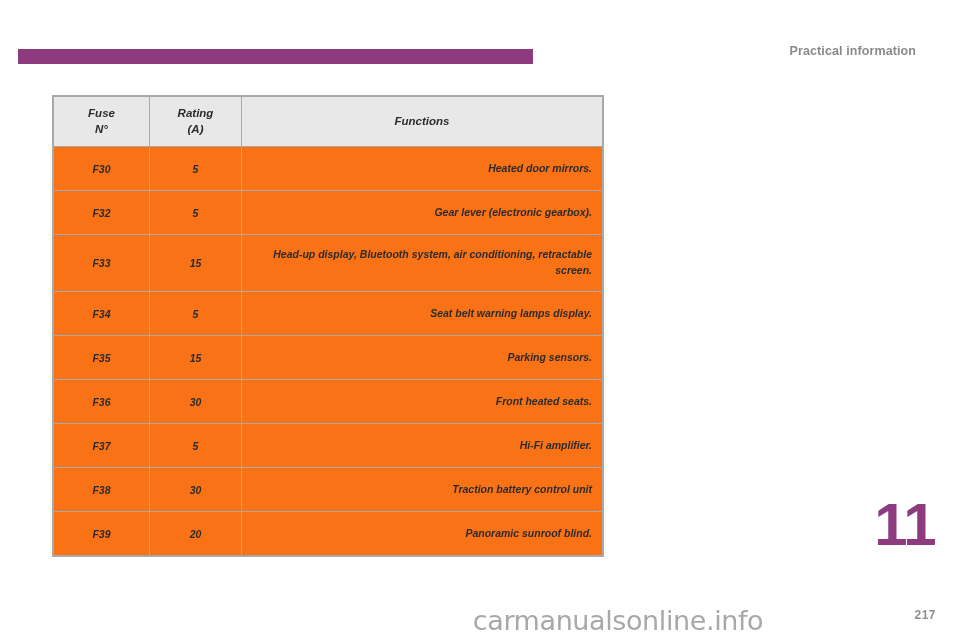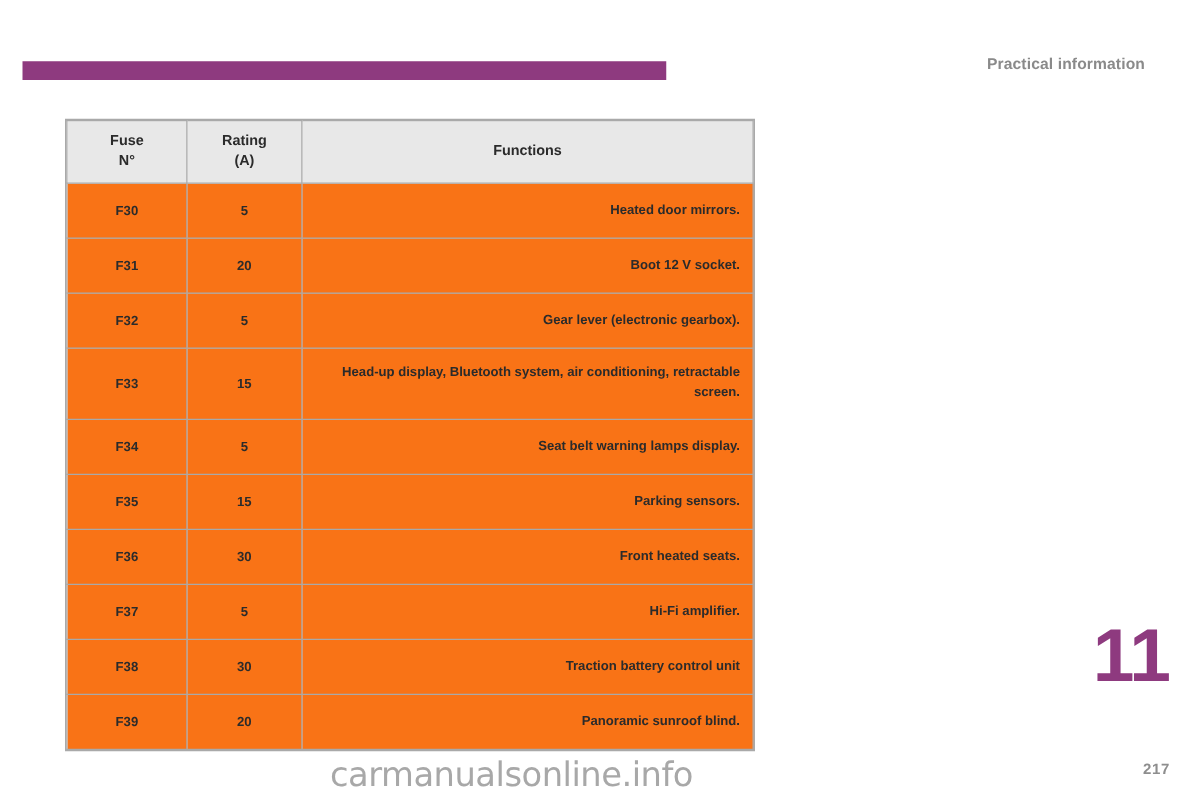--- a/index.html
+++ b/index.html
@@ -57,20 +57,21 @@
     background: #ffffff;
   }
   table.fuse-table th,
   table.fuse-table td {
     border: 1px solid #a9a9a9;
     vertical-align: middle;
   }
   
   table.fuse-table {
     outline: 1px solid #a9a9a9;
+    font-style: italic;
   }
 
   thead th {
     background: #e8e8e8;
     color: #2b2b2b;
     font-size: 11.5px;
     font-weight: bold;
     text-align: center;
     padding: 9px 4px;
     line-height: 1.35;
@@ -123,23 +124,24 @@
     position: absolute;
     right: 24px;
     bottom: 18px;
     font-size: 12px;
     font-weight: bold;
     color: #8e8e8e;
     letter-spacing: 0.5px;
   }
   #watermark {
     position: absolute;
-    left: 4px;
+    left: 16px;
     right: 0;
     bottom: 4px;
+    text-align: center;
     font-size: 27px;
     color: #a8a8a8;
     letter-spacing: -0.4px;
     font-family: "DejaVu Sans", sans-serif;
     white-space: nowrap;
     padding-left: 260px;
   }
 </style>
 </head>
 <body>
@@ -171,25 +173,20 @@
         </th>
       </tr>
     </thead>
     <tbody>
       <tr>
         <td class="fuse-no">F30</td>
         <td class="rating">5</td>
         <td class="functions">Heated door mirrors.</td>
       </tr>
       <tr>
-        <td class="fuse-no">F31</td>
-        <td class="rating">20</td>
-        <td class="functions">Boot 12 V socket.</td>
-      </tr>
-      <tr>
         <td class="fuse-no">F32</td>
         <td class="rating">5</td>
         <td class="functions">Gear lever (electronic gearbox).</td>
       </tr>
       <tr class="tall">
         <td class="fuse-no">F33</td>
         <td class="rating">15</td>
         <td class="functions">Head-up display, Bluetooth system, air conditioning, retractable screen.</td>
       </tr>
       <tr>

